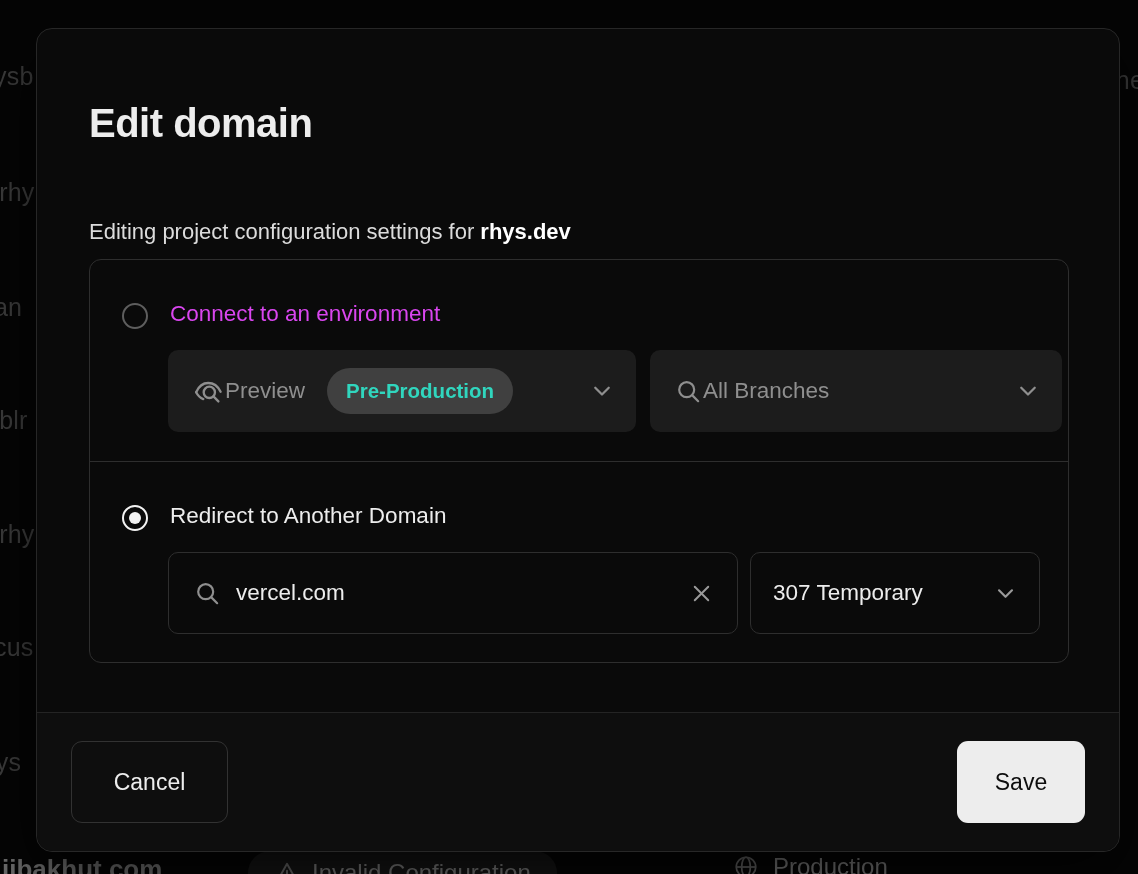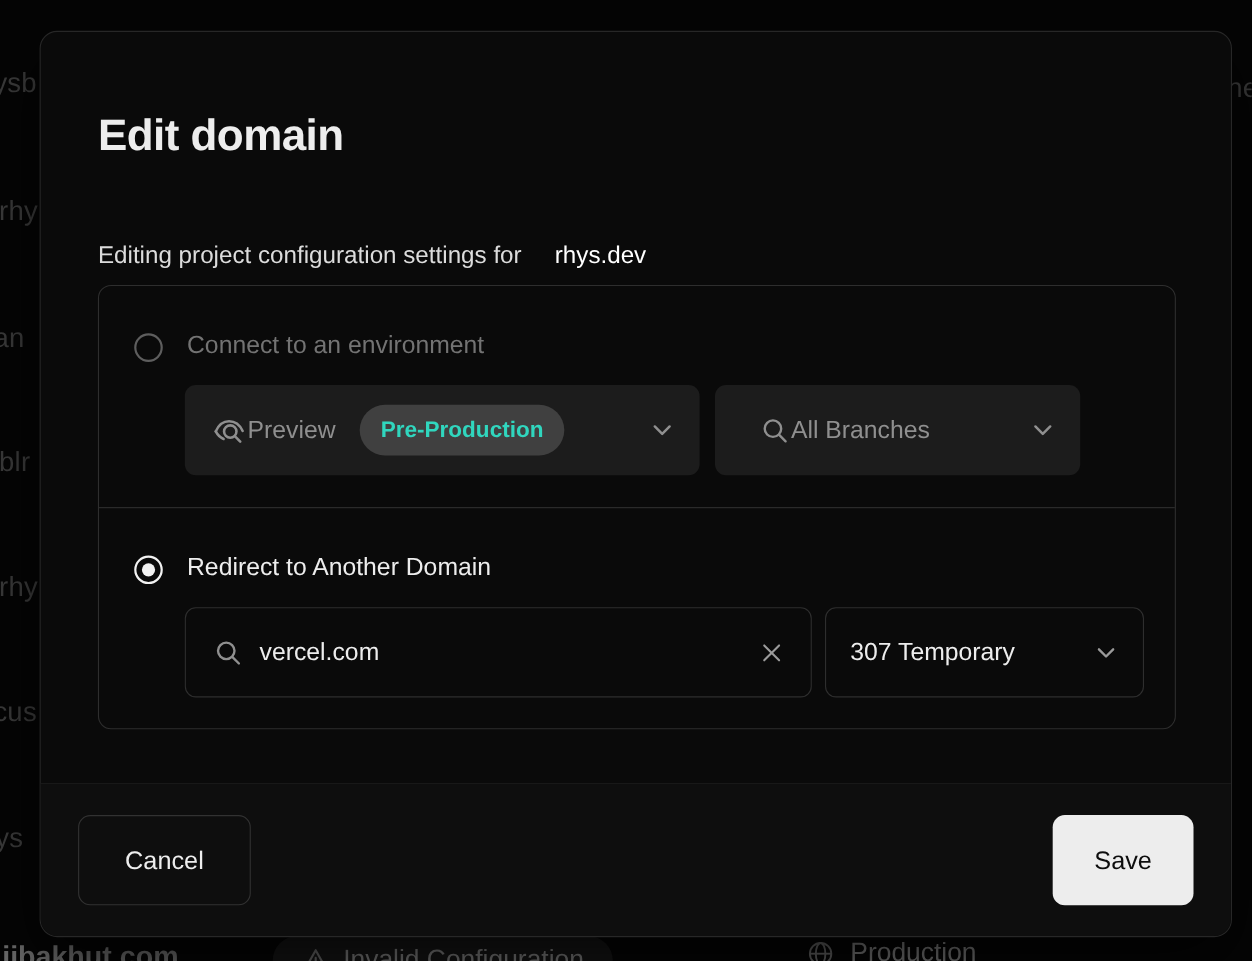--- a/index.html
+++ b/index.html
@@ -39,53 +39,53 @@
     box-shadow:0 20px 60px rgba(0,0,0,.7);
   }
   .modal-title {
     position:absolute; left:52px; top:72px;
     font-size:40px; font-weight:700; color:#ededed; letter-spacing:-.5px;text-align:center;
   }
   .modal-subtitle {
     position:absolute; left:52px; top:190px;
     font-size:22px; color:#dcdcdc;
   }
-  .modal-subtitle b { color:#ffffff; font-weight:400;margin-left:24px; }
+  .modal-subtitle b { color:#ffffff; font-weight:700; }
 
   
   .group {
     position:absolute; left:52px; top:230px; width:980px; height:404px;
     border:1px solid #2e2e2e; border-radius:12px; background:#0a0a0a;
   }
   .group-divider {
     position:absolute; left:0; top:201px; width:100%; height:0;
     border-top:1px solid #2e2e2e;
   }
   .radio {
     position:absolute; width:26px; height:26px; border-radius:50%;
     border:2px solid #5e5e5e; background:transparent; cursor:pointer;
   }
   .radio.checked { border:2.5px solid #f2f2f2; background:#0a0a0a; }
   .radio.checked::after {
     content:""; position:absolute; left:50%; top:50%; width:12px; height:12px;
     transform:translate(-50%,-50%); border-radius:50%; background:#f2f2f2;
   }
   .radio-label { position:absolute; font-size:22.5px; }
-  .radio-label.dim { color:#737373; }
+  .radio-label.dim { color:#d946ef; }
   .radio-label.bright { color:#ededed; }
 
   .ctl {
     position:absolute; height:82px; border-radius:10px;
     display:flex; align-items:center; cursor:pointer;
   }
   .ctl.filled { background:#1c1c1c; }
   .ctl.outlined { background:#0a0a0a; border:1px solid #2e2e2e; }
 
   .env-select   { left:78px;  top:90px;  width:468px; }
-  .branch-select{ left:560px; top:90px;  width:332px;padding-left:16px; }
+  .branch-select{ left:560px; top:90px;  width:412px; }
   .domain-input { left:78px;  top:292px; width:570px; cursor:text;gap:14px; }
   .status-select{ left:660px; top:292px; width:290px; }
 
   .ctl .lead-icon { margin-left:24px; flex:0 0 auto; display:flex; }
   .ctl .value { font-size:22.5px; color:#8f8f8f; white-space:nowrap; }
   .ctl .value.bright { color:#ededed; }
   .ctl .chevron { margin-left:auto; margin-right:22px; display:flex; flex:0 0 auto; }
   .env-badge {
     margin-left:22px; height:46px; line-height:46px; padding:0 19px;
     border-radius:23px; background:#404040; color:#30d6be;

